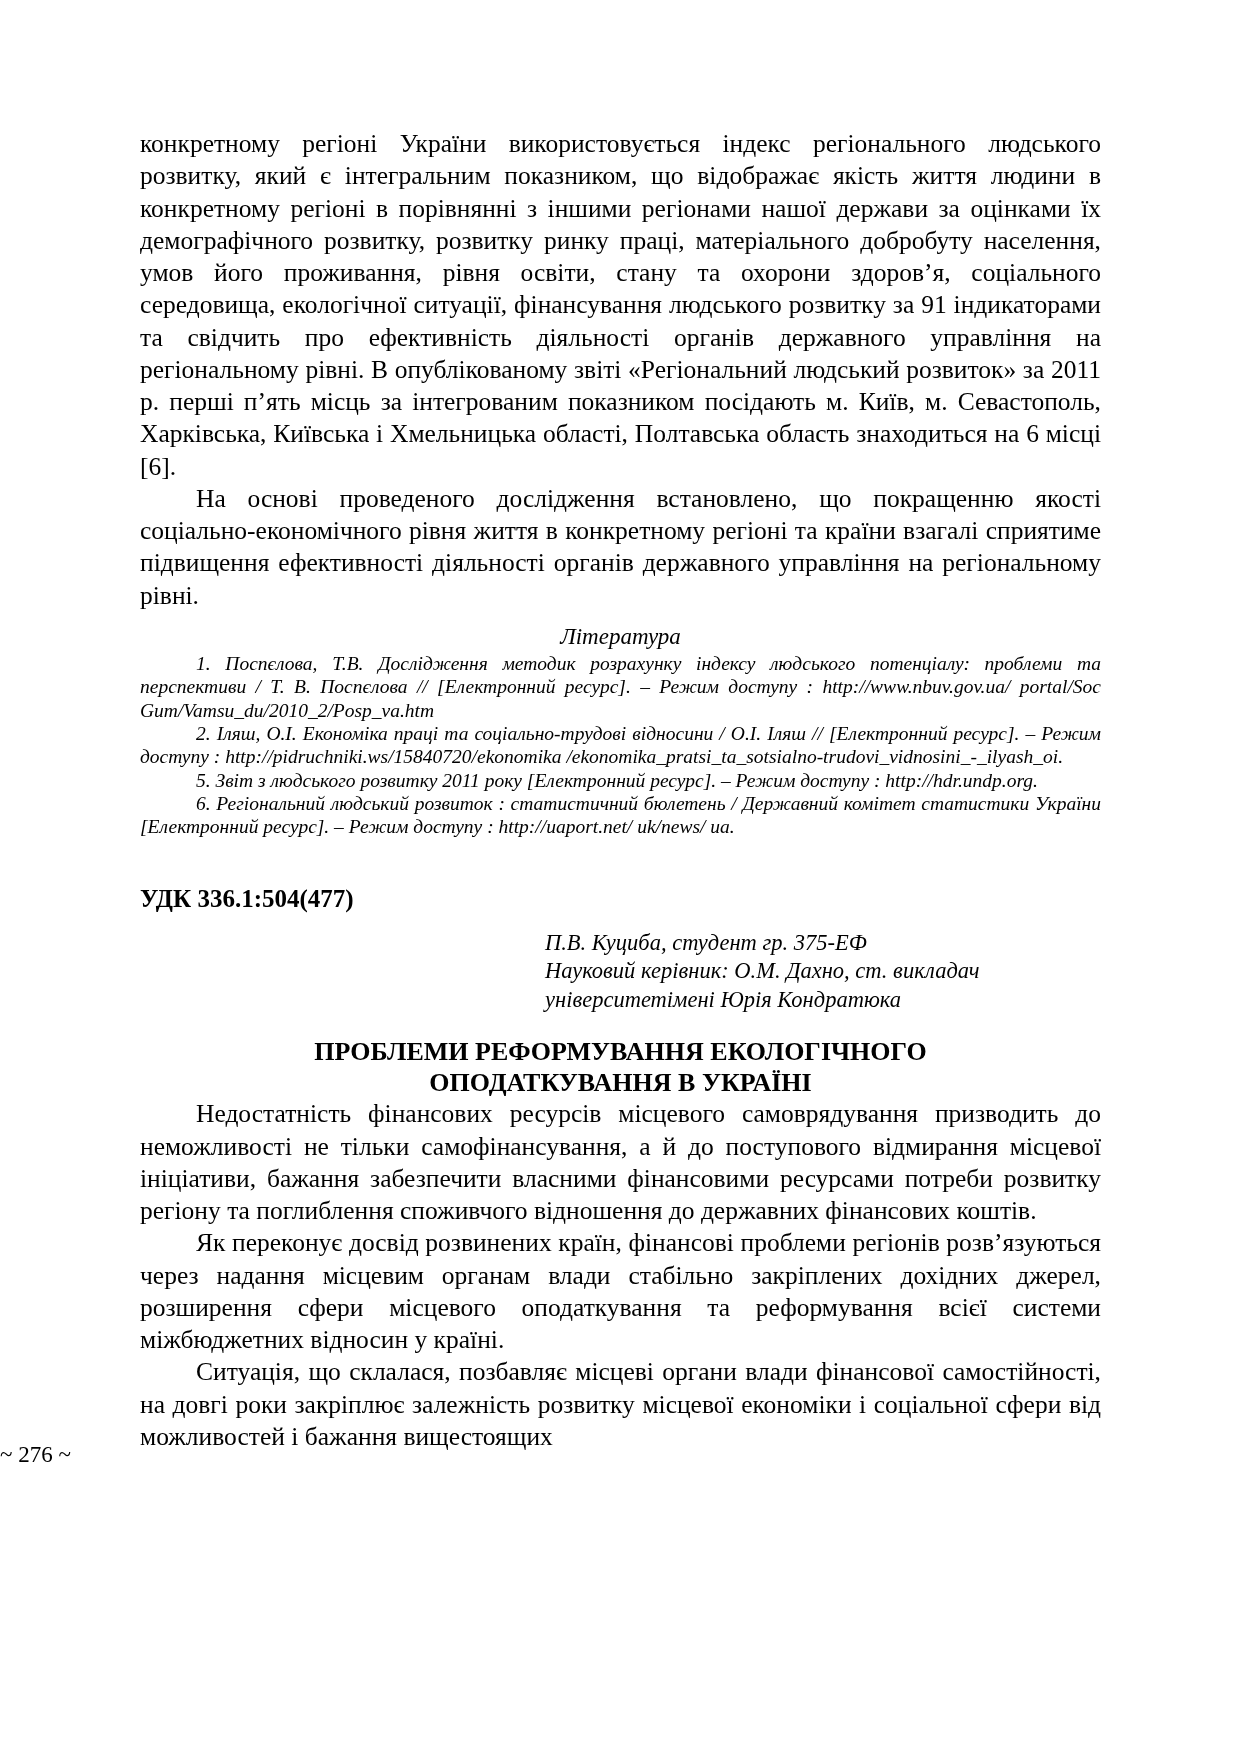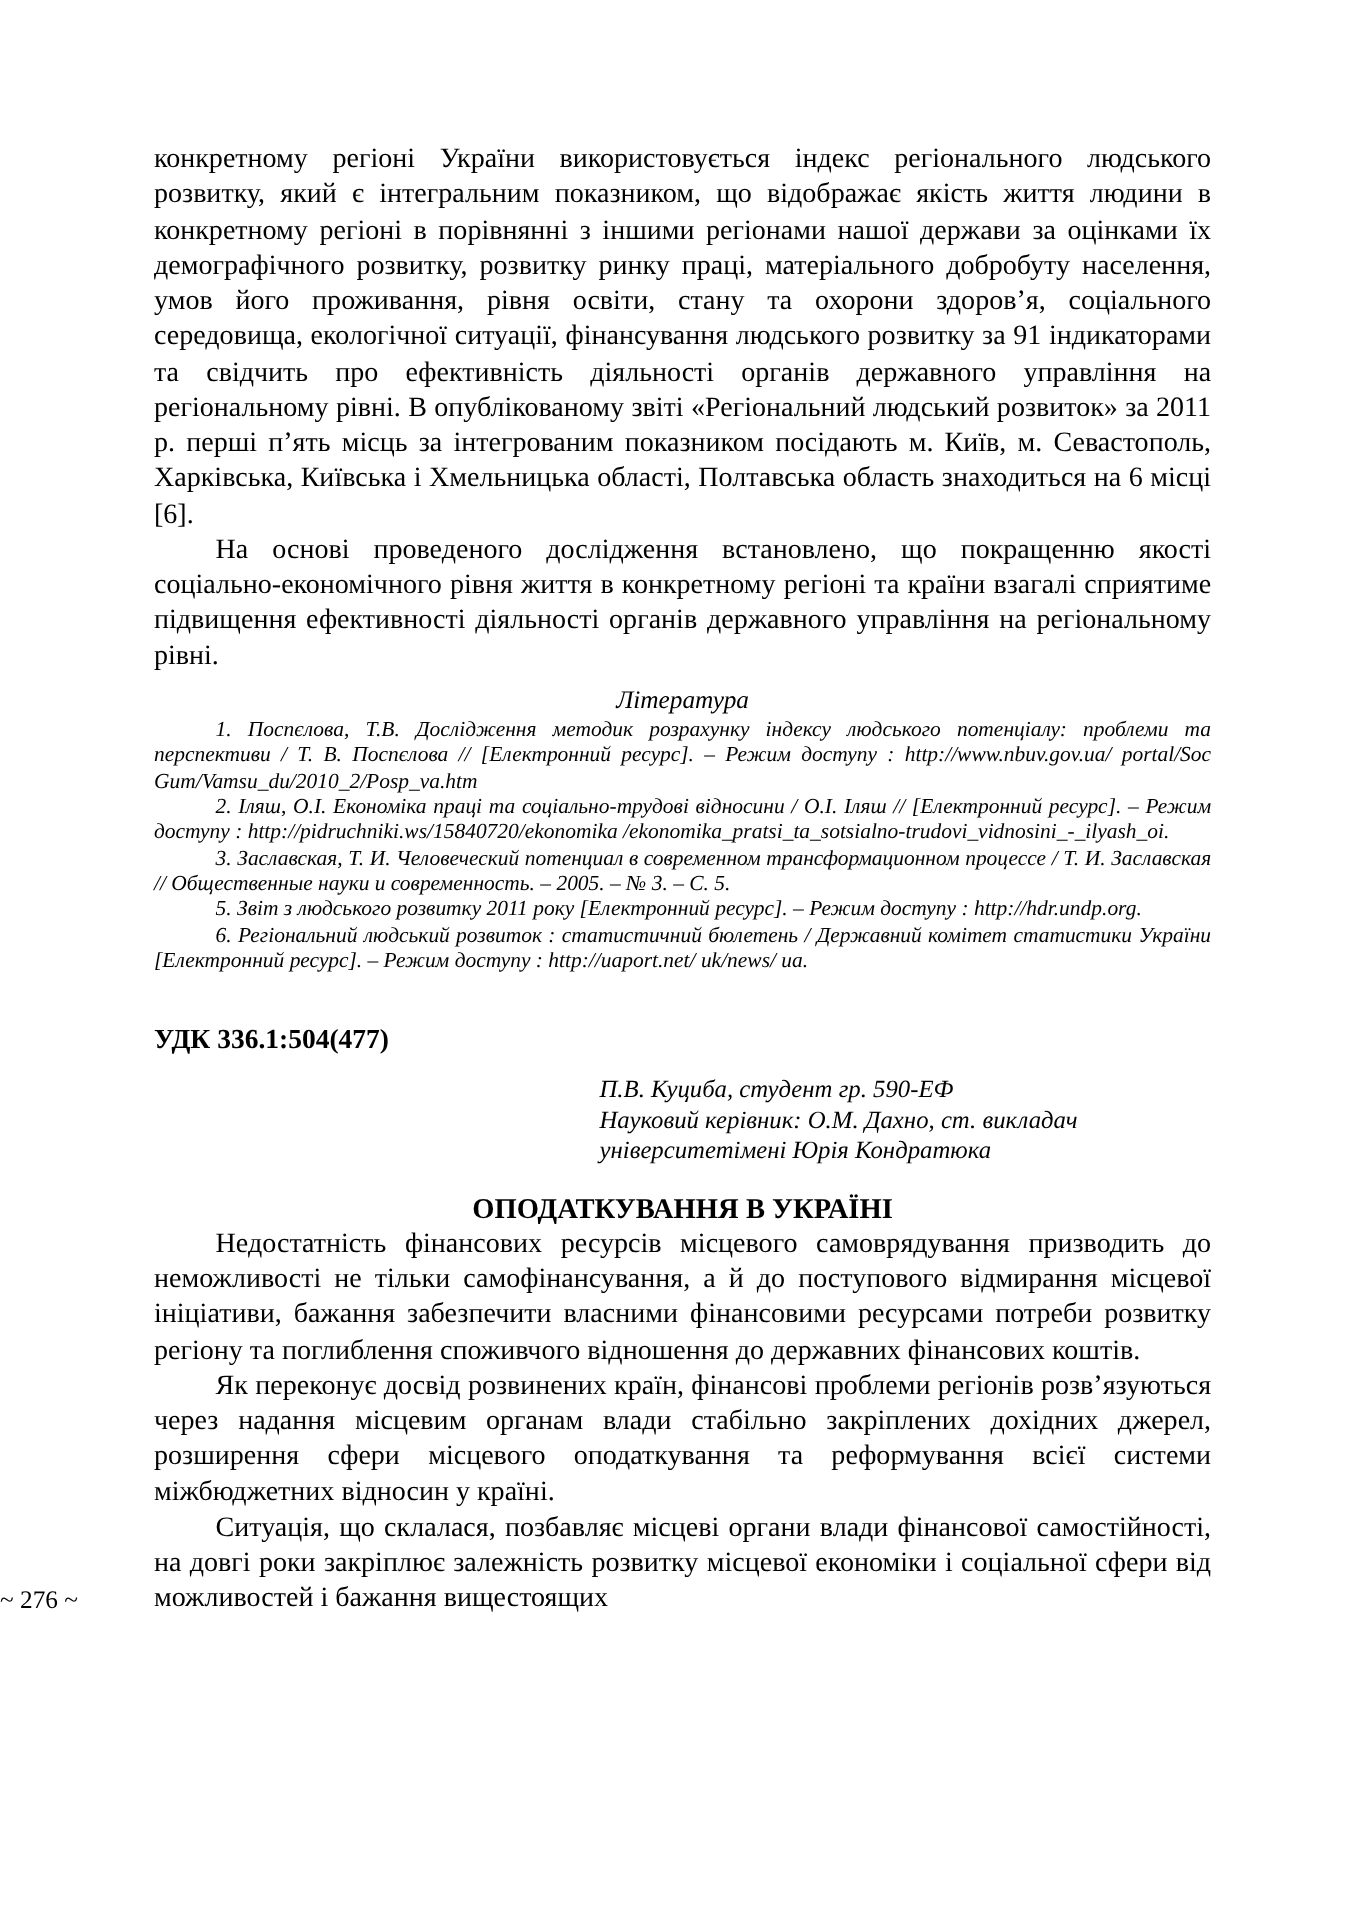--- a/index.html
+++ b/index.html
@@ -84,33 +84,33 @@
 <div class="page">
 
   <p class="body-text">конкретному регіоні України використовується індекс регіонального людського розвитку, який є інтегральним показником, що відображає якість життя людини в конкретному регіоні в порівнянні з іншими регіонами нашої держави за оцінками їх демографічного розвитку, розвитку ринку праці, матеріального добробуту населення, умов його проживання, рівня освіти, стану та охорони здоров’я, соціального середовища, екологічної ситуації, фінансування людського розвитку за 91 індикаторами та свідчить  про ефективність діяльності органів державного управління на регіональному рівні. В опублікованому звіті «Регіональний людський розвиток» за 2011 р. перші п’ять місць за інтегрованим показником посідають м. Київ, м. Севастополь, Харківська, Київська і Хмельницька області, Полтавська область знаходиться на 6 місці [6].</p>
 
   <p class="body-text indent">На основі проведеного дослідження встановлено, що покращенню якості соціально-економічного рівня життя в конкретному регіоні та країни взагалі сприятиме підвищення ефективності діяльності органів державного управління на регіональному рівні.</p>
 
   <div class="lit-heading">Література</div>
 
   <p class="ref">1. Поспєлова, Т.В. Дослідження методик розрахунку індексу людського потенціалу: проблеми та перспективи / Т. В. Поспєлова // [Електронний ресурс]. – Режим доступу : http://www.nbuv.gov.ua/ portal/Soc Gum/Vamsu_du/2010_2/Posp_va.htm</p>
   <p class="ref">2. Іляш, О.І. Економіка праці та соціально-трудові відносини / О.І. Іляш // [Електронний ресурс]. – Режим доступу : http://pidruchniki.ws/15840720/ekonomika /ekonomika_pratsi_ta_sotsialno-trudovi_vidnosini_-_ilyash_oi.</p>
-  <p class="ref">3. Заславская, Т. И. Человеческий потенциал в современном трансформационном процессе / Т. И. Заславская // Общественные науки и современность. – 2005. – № 3. – С. 5.</p>
   <p class="ref">5. Звіт з людського розвитку 2011 року [Електронний ресурс]. – Режим доступу : http://hdr.undp.org.</p>
   <p class="ref">6. Регіональний людський розвиток : статистичний бюлетень / Державний комітет статистики України [Електронний ресурс]. – Режим доступу :  http://uaport.net/ uk/news/ ua.</p>
 
   <div class="udk">УДК 336.1:504(477)</div>
 
   <div class="author-block">
-    <div>П.В. Куциба, студент гр. 590-ЕФ</div>
+    <div>П.В. Куциба, студент гр. 375-ЕФ</div>
     <div>Науковий керівник: О.М. Дахно, ст. викладач</div>
     <div>університетімені Юрія Кондратюка</div>
   </div>
 
   <div class="article-title">
+    <div>ПРОБЛЕМИ РЕФОРМУВАННЯ ЕКОЛОГІЧНОГО</div>
     <div>ОПОДАТКУВАННЯ В УКРАЇНІ</div>
   </div>
 
   <p class="body-text indent para">Недостатність фінансових ресурсів місцевого самоврядування призводить до неможливості не тільки самофінансування, а й до поступового відмирання місцевої ініціативи, бажання забезпечити власними фінансовими ресурсами потреби розвитку регіону та поглиблення споживчого відношення до державних фінансових коштів.</p>
   <p class="body-text indent para">Як переконує досвід розвинених країн, фінансові проблеми регіонів розв’язуються через надання місцевим органам влади стабільно закріплених дохідних джерел, розширення сфери місцевого оподаткування та реформування всієї системи міжбюджетних відносин у країні.</p>
   <p class="body-text indent para">Ситуація, що склалася, позбавляє місцеві органи влади фінансової самостійності, на довгі роки закріплює залежність розвитку місцевої економіки і соціальної сфери від можливостей і бажання вищестоящих</p>
 
   <div class="footer">~ 276 ~</div>
 </div>
 

